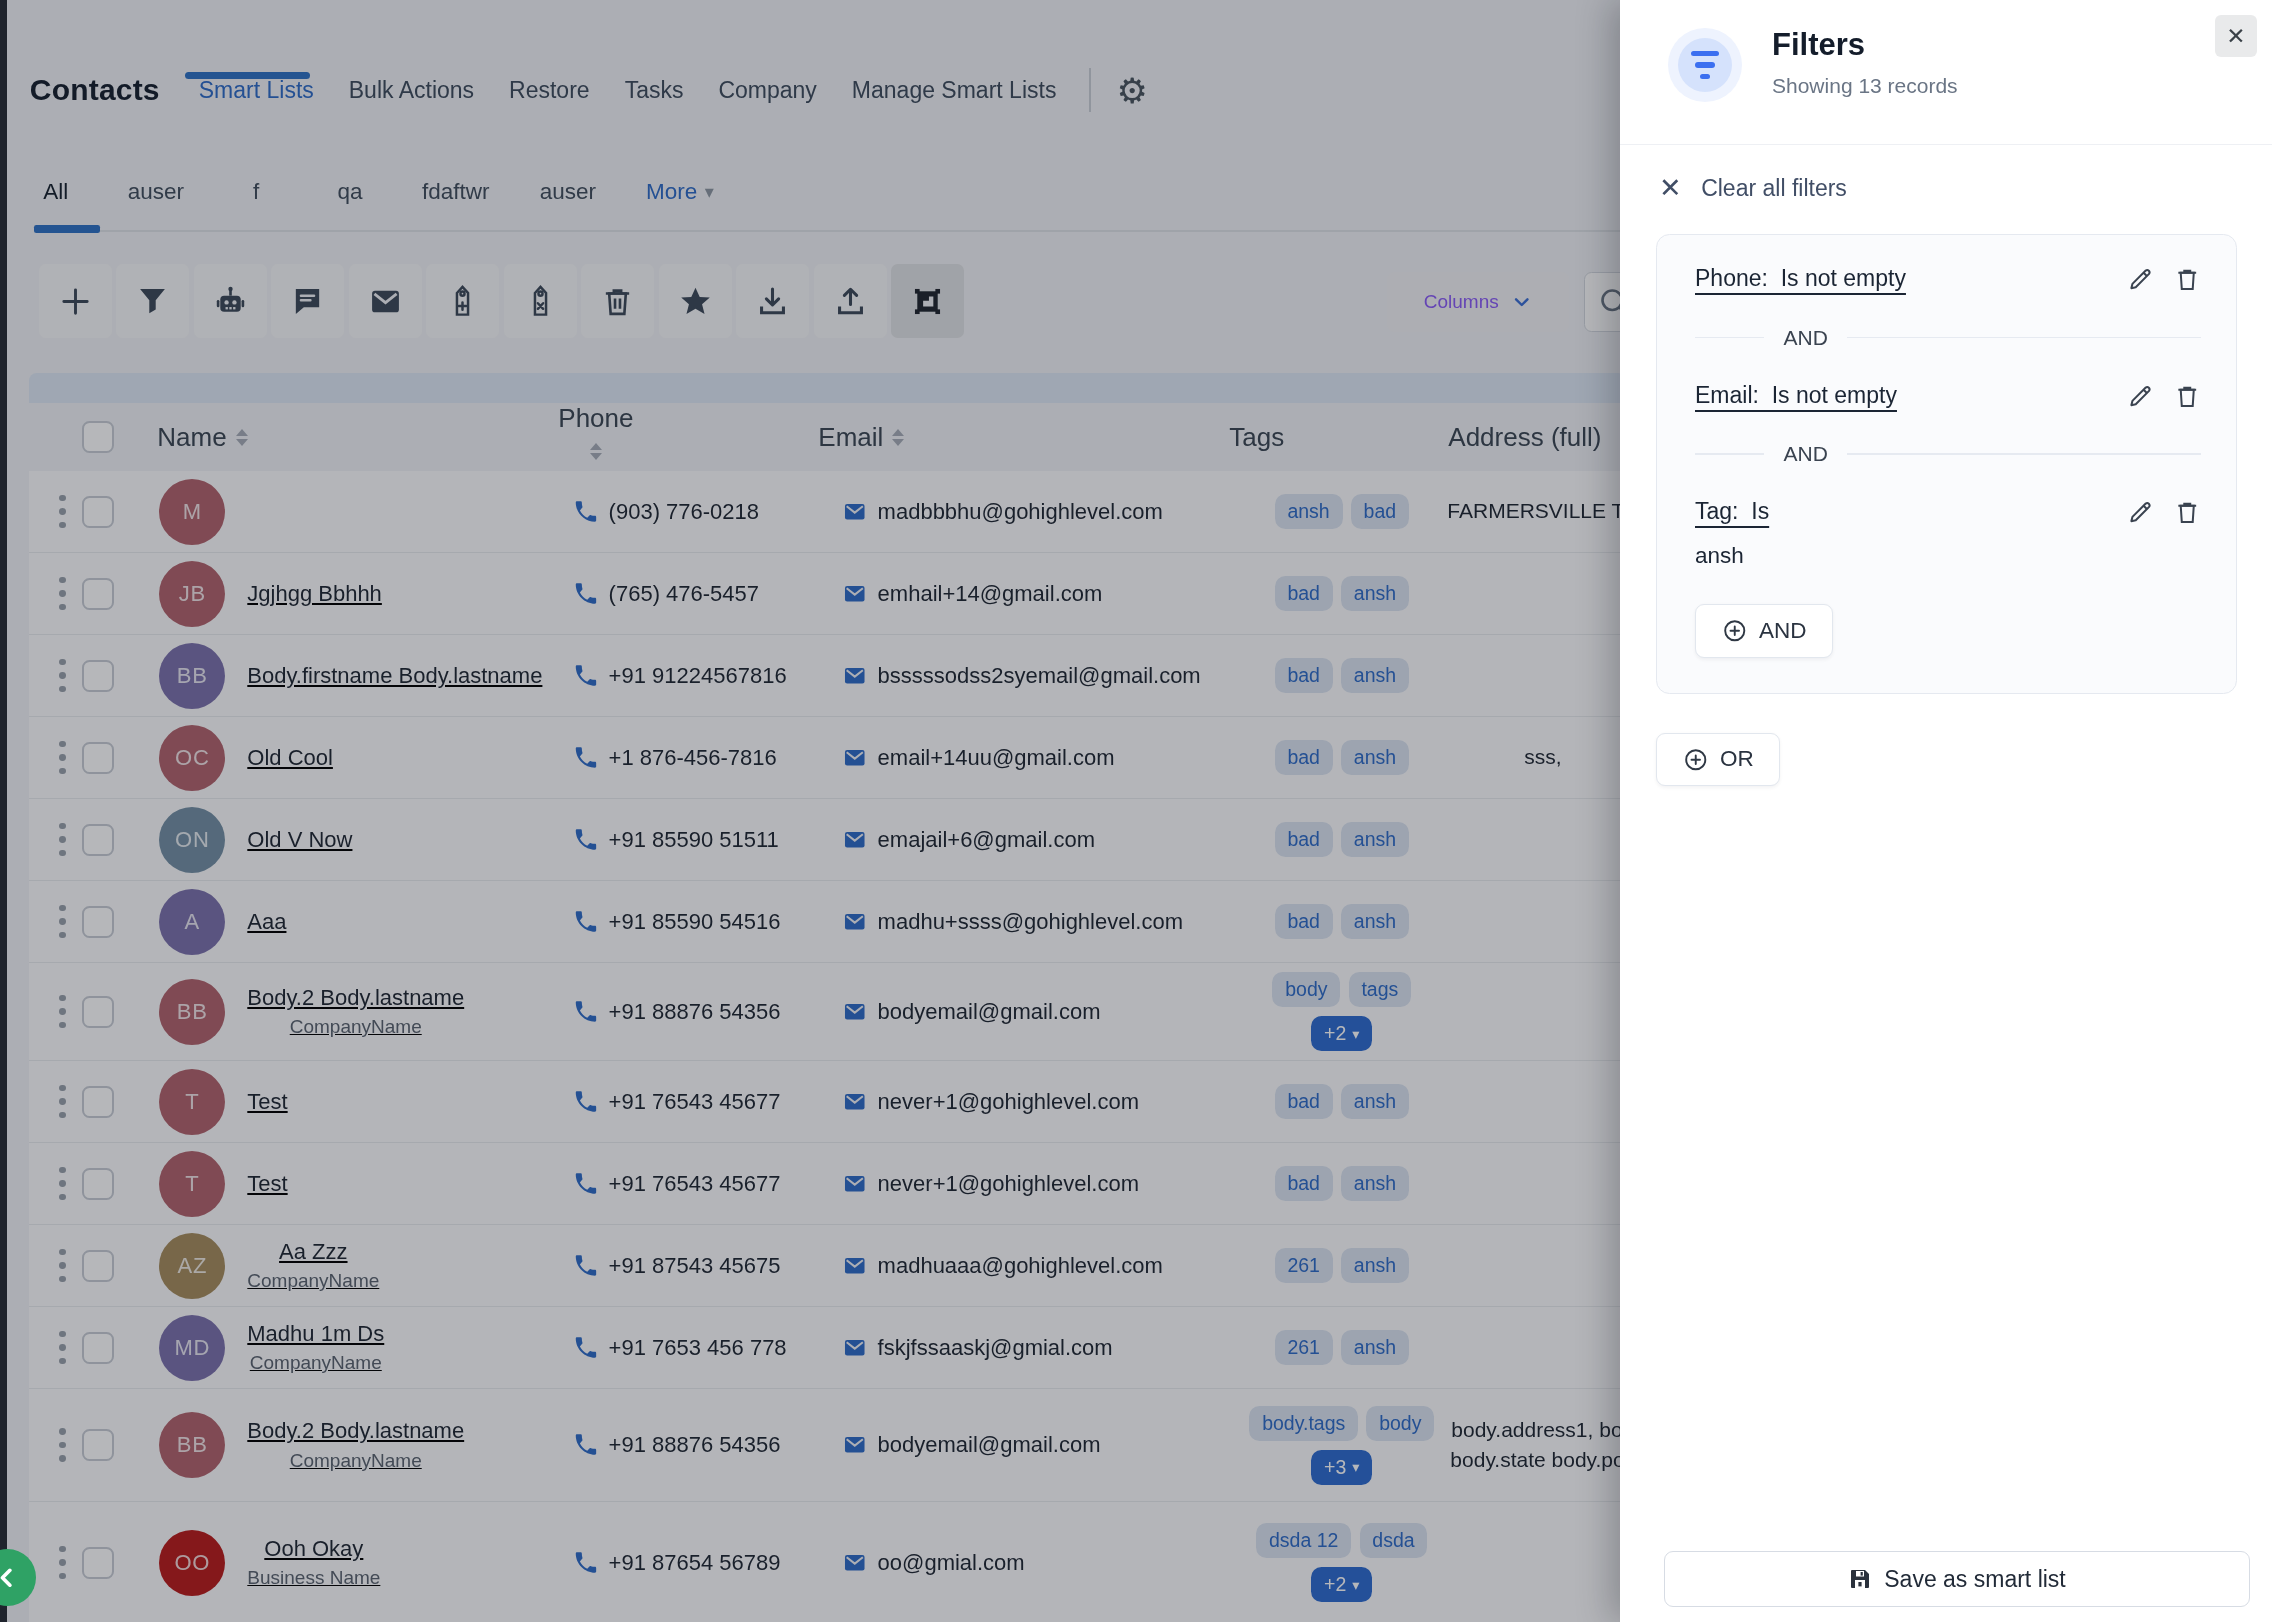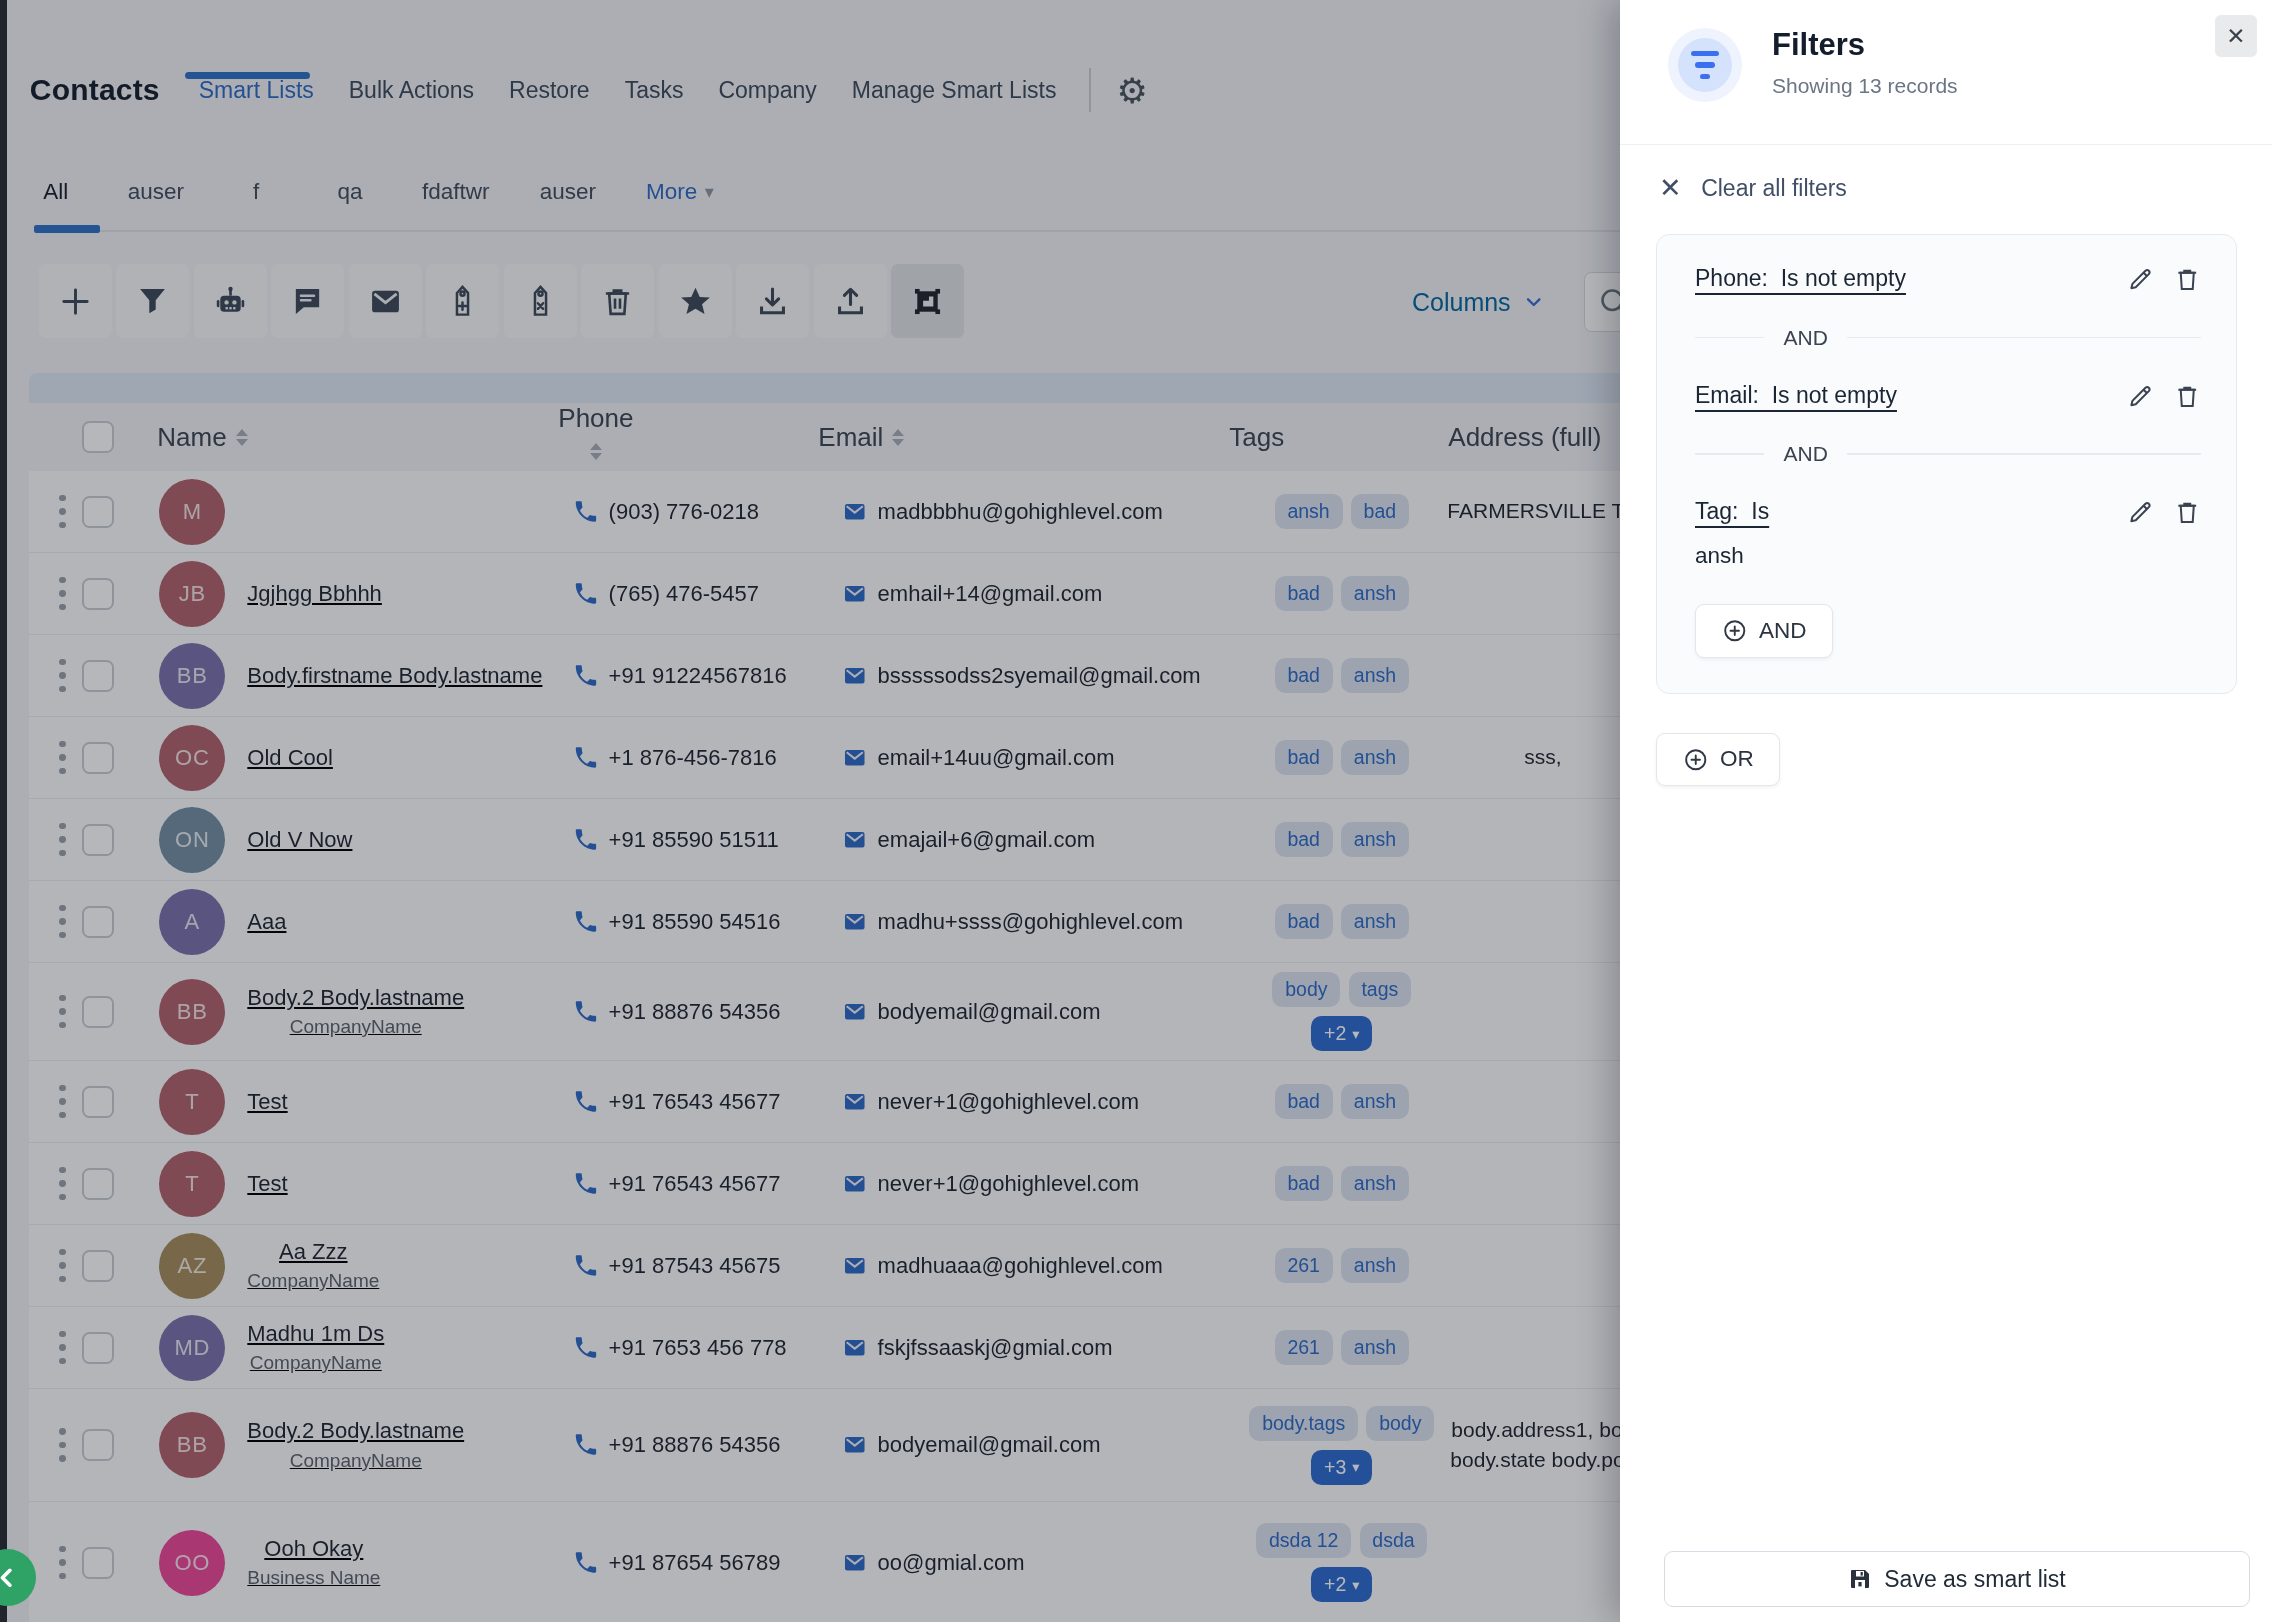--- a/index.html
+++ b/index.html
@@ -26,21 +26,21 @@
   .tab-more .caret{color:#8d97a2;font-size:18px;}
   .tabs-underline{position:absolute;left:27px;top:225px;width:66px;height:7.5px;background:#2f72c4;border-radius:2.3px;z-index:2;}
   .tabs-baseline{position:absolute;left:27px;top:230px;width:1593px;height:1.5px;background:#dfe2e7;}
 
   
   .toolbar{position:absolute;left:32px;top:264px;display:flex;gap:4.5px;}
   .tool-btn{width:73px;height:74px;border-radius:6.8px;background:#f7f8f9;display:flex;align-items:center;justify-content:center;cursor:pointer;}
   .tool-btn svg{width:35px;height:35px;}
   .tool-btn.active{background:#e0e2e5;}
   .columns-btn{position:absolute;left:1380px;top:272px;width:182px;height:60px;border-radius:7.5px;background:#f2f3f5;display:flex;align-items:center;justify-content:center;gap:13.5px;cursor:pointer;}
-  .columns-btn span{font-size:25px;color:#0369a1;}
+  .columns-btn span{font-size:19px;color:#8b5cf6;}
   .search-box{position:absolute;left:1577px;top:272px;width:210px;height:60px;background:#ffffff;border:1.5px solid #d4d9e0;border-radius:7.5px;display:flex;align-items:center;padding-left:13.5px;}
 
   
   .table-band{position:absolute;left:22.5px;top:373px;width:1597px;height:30px;background:#dfe9f5;border-radius:7.5px 7.5px 0 0;}
   .thead{position:absolute;left:22.5px;top:403px;width:1597px;height:68px;}
   .thead .cell{position:absolute;top:0;height:100%;display:flex;align-items:center;gap:9px;font-size:26px;font-weight:500;color:#3b4754;}
   .sorter{display:flex;flex-direction:column;gap:3px;}
   .tri-up{width:0;height:0;border-left:6px solid transparent;border-right:6px solid transparent;border-bottom:7.5px solid #a6adb8;}
   .tri-down{width:0;height:0;border-left:6px solid transparent;border-right:6px solid transparent;border-top:7.5px solid #a6adb8;}
   .rows{position:absolute;left:22.5px;top:471px;width:1597px;}
@@ -796,21 +796,21 @@
         <div class="row" style="height: 122px;">
           <div class="cell kebab">
             <i></i>
             <i></i>
             <i></i>
           </div>
           <div class="cell cb-cell">
             <span class="cb"></span>
           </div>
           <div class="cell avatar-cell">
-            <span class="avatar" style="background:#ec4899">OO</span>
+            <span class="avatar" style="background:#b91c1c">OO</span>
           </div>
           <div class="cell name-cell">
             <span class="cname">Ooh Okay</span>
             <span class="csub">Business Name</span>
           </div>
           <div class="cell phone-cell">
             <span style="display:flex;width:25.5px;height:25.5px">
               <svg viewBox="0 0 24 24">
                 <path d="M6.5 10.8c1.6 3 3.9 5.3 6.9 6.9l2.3-2.3c.3-.3.7-.4 1.1-.2 1.2.4 2.6.6 3.9.6.6 0 1.1.5 1.1 1.1v3.4c0 .6-.5 1.1-1.1 1.1C10.9 21.4 2.6 13.1 2.6 3.3c0-.6.5-1.1 1.1-1.1h3.5c.6 0 1.1.5 1.1 1.1 0 1.4.2 2.7.6 3.9.1.4 0 .8-.3 1.1z" fill="#2f6cc8"></path>
               </svg>

